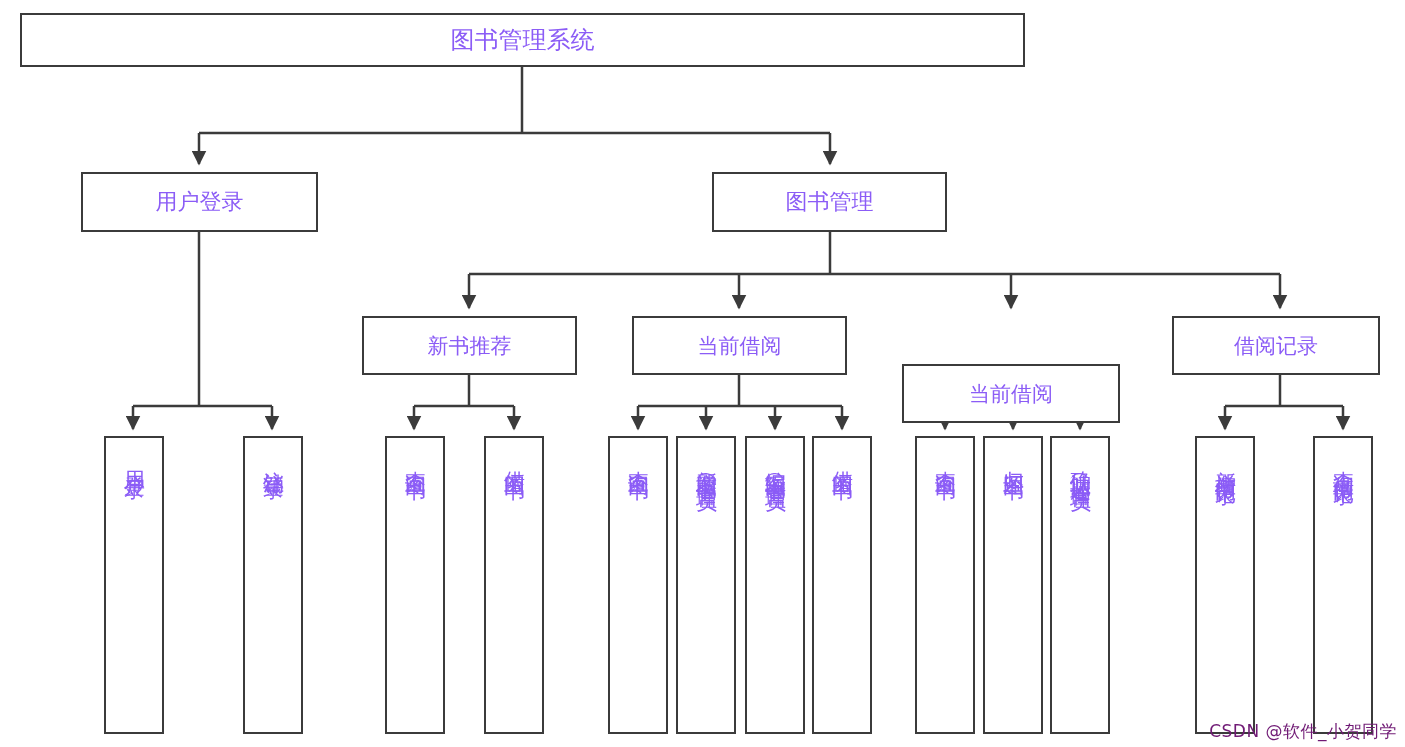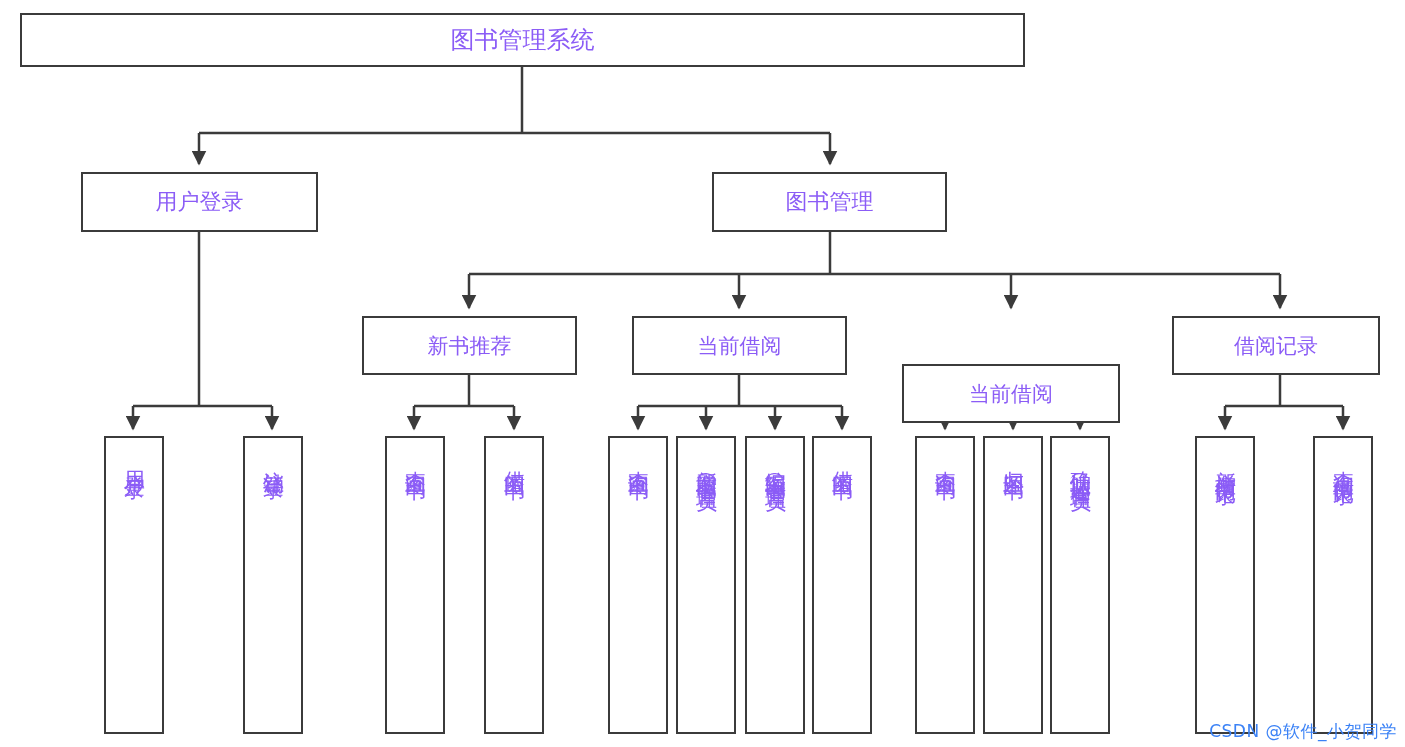--- a/index.html
+++ b/index.html
@@ -55,21 +55,21 @@
     text-orientation: upright;
     letter-spacing: 3px;
     line-height: 1;
     white-space: nowrap;
   }
   .watermark {
     position: absolute;
     right: 8px;
     bottom: 4px;
     font-size: 17px;
-    color: #3b82f6;
+    color: #701a75;
     letter-spacing: 0.5px;
     white-space: nowrap;
   }
 </style>
 </head>
 <body>
 
 <div id="canvas">
 
   <svg id="edges" viewBox="0 0 1405 747">

